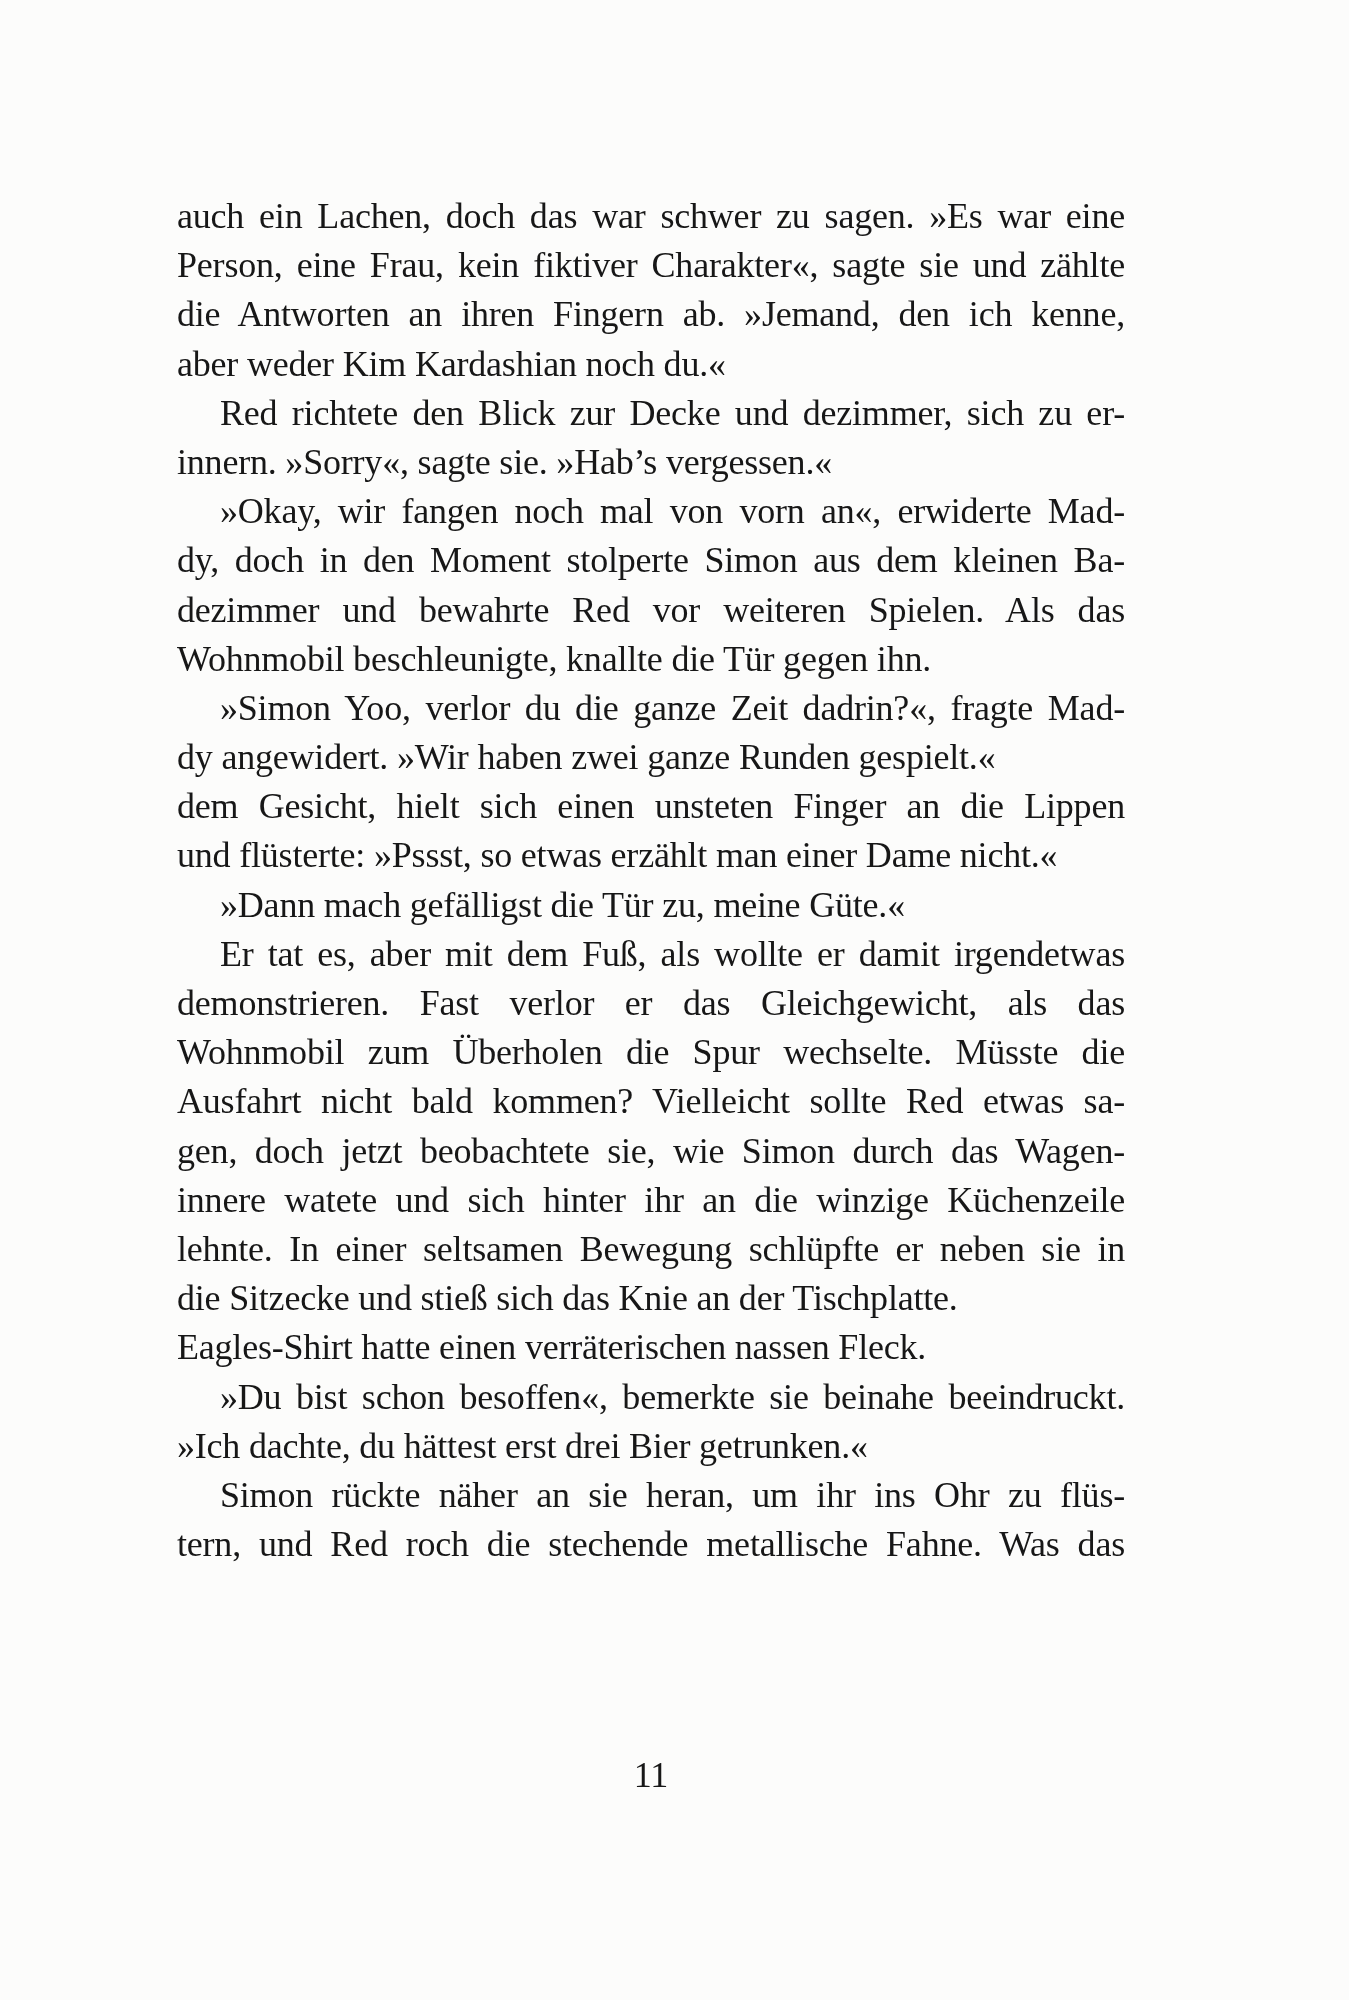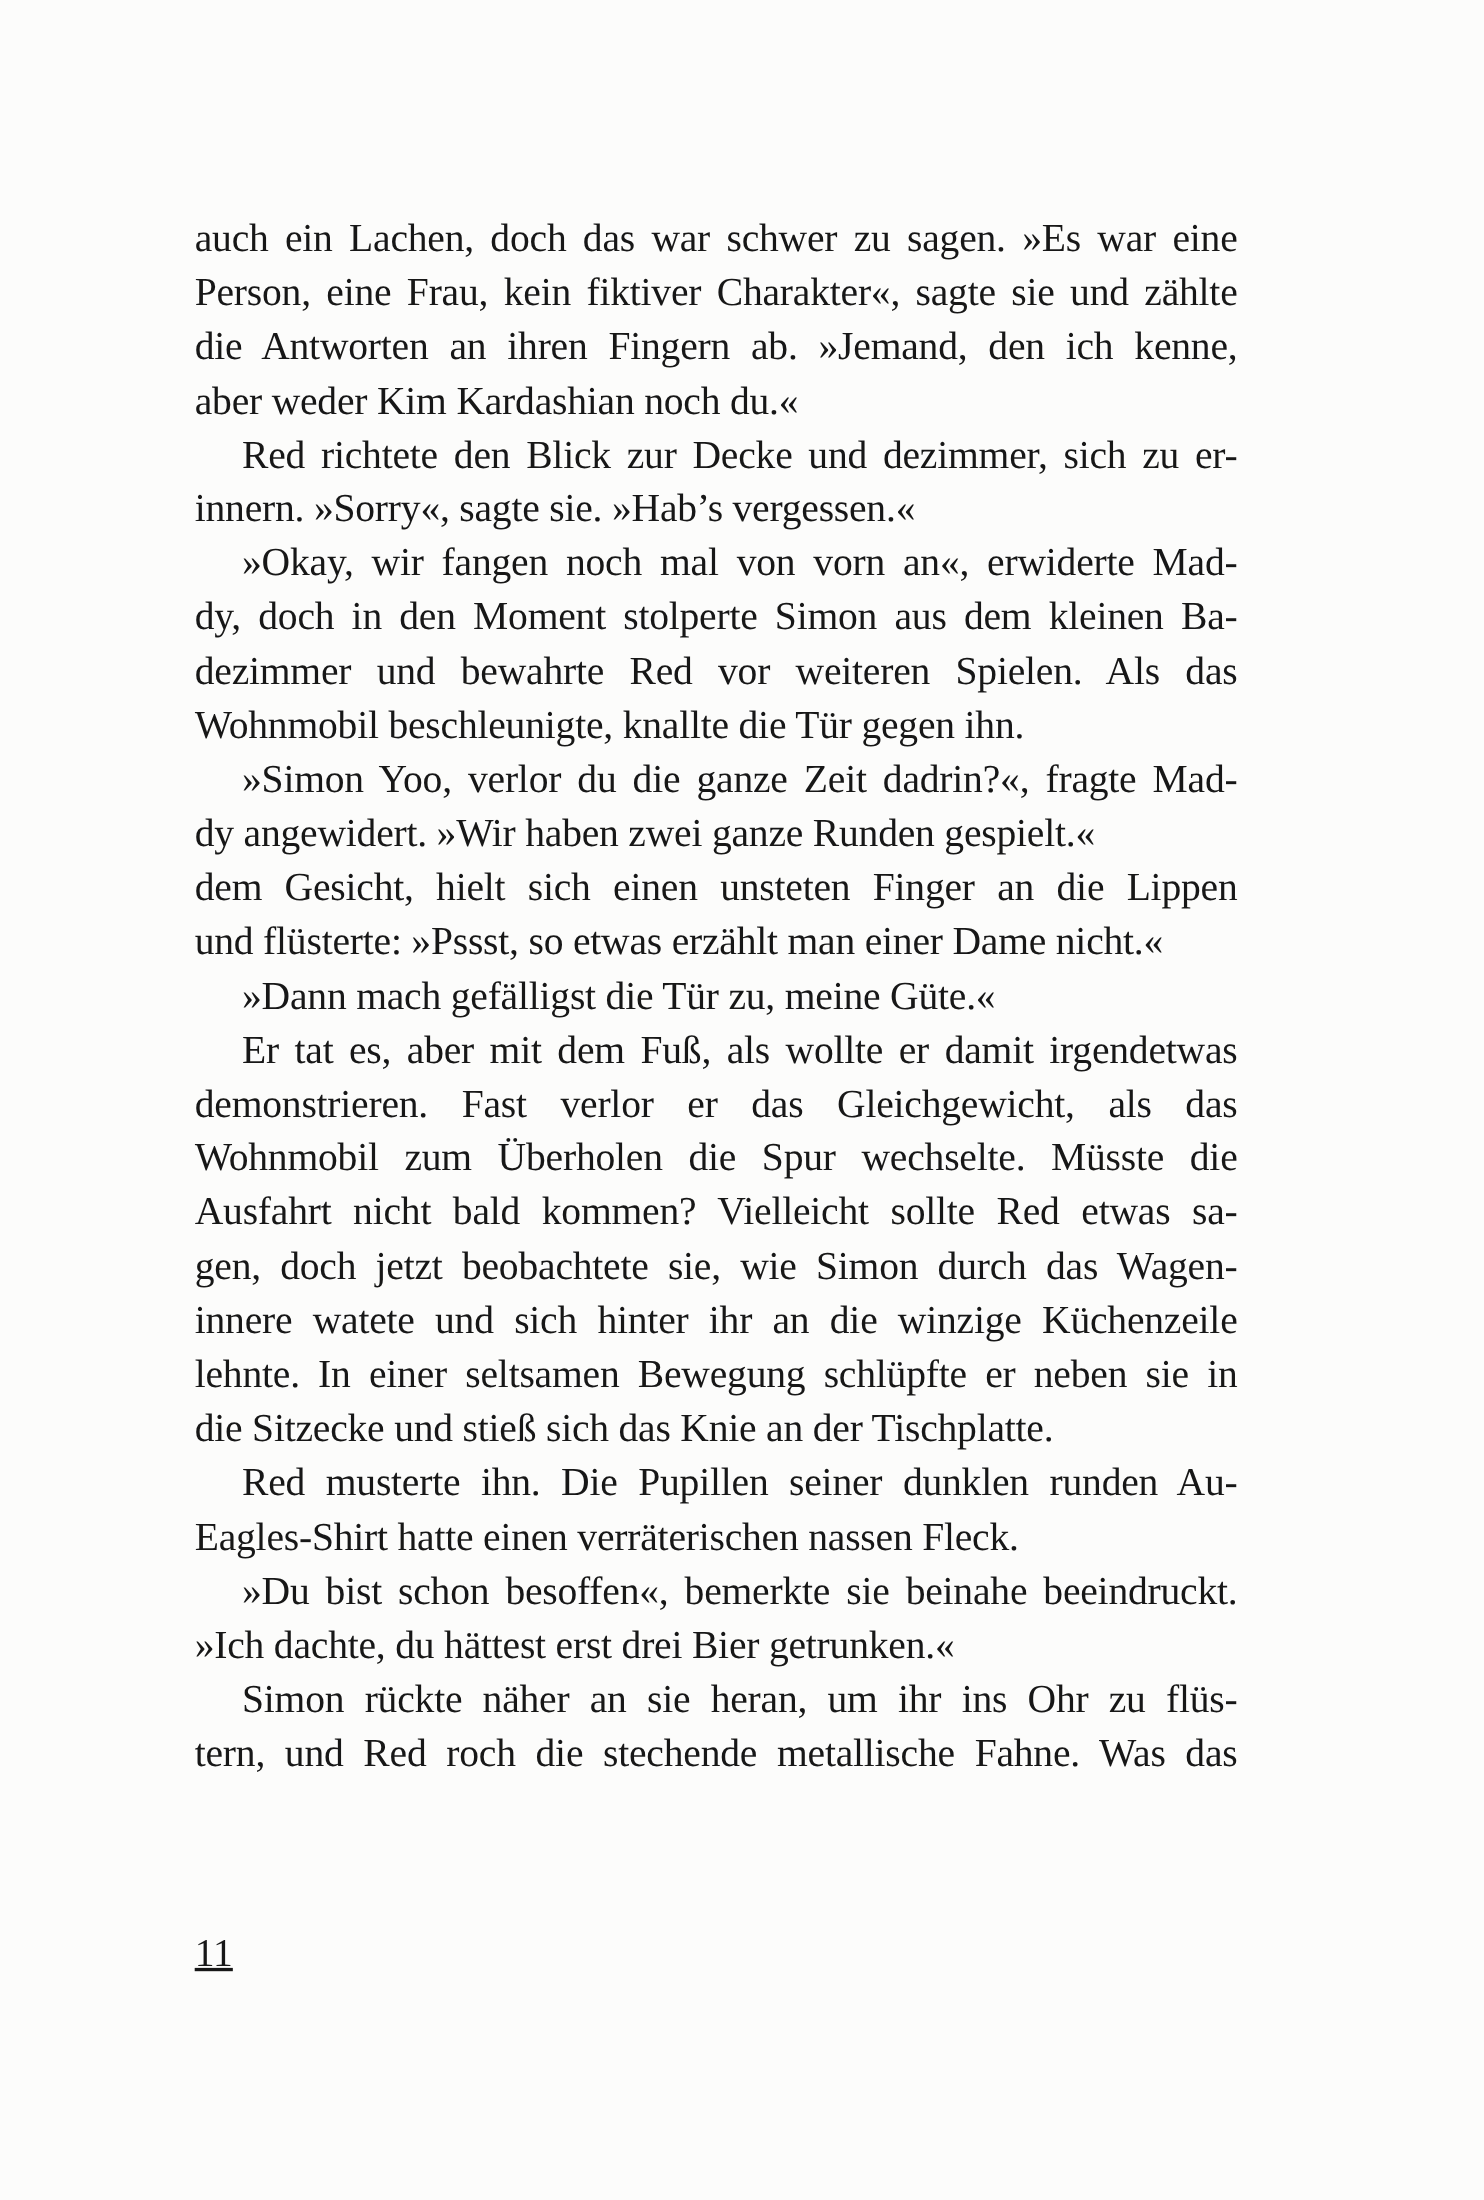--- a/index.html
+++ b/index.html
@@ -42,21 +42,21 @@
   }
   .line.indent{
     padding-left:43px;
   }
   .folio{
     position:absolute;
     left:177px; top:1751px;
     width:948px;
     font-size:36px;
     line-height:49.2px;
-    text-decoration:underline;
+    text-align:center;
   }
 </style>
 </head>
 <body>
 
 <div id="page">
   <div class="textblock">
       <div class="line">auch ein Lachen, doch das war schwer zu sagen. »Es war eine</div>
       <div class="line">Person, eine Frau, kein fiktiver Charakter«, sagte sie und zählte</div>
       <div class="line">die Antworten an ihren Fingern ab. »Jemand, den ich kenne,</div>
@@ -73,21 +73,20 @@
       <div class="line endline">und flüsterte: »Pssst, so etwas erzählt man einer Dame nicht.«</div>
       <div class="line indent endline">»Dann mach gefälligst die Tür zu, meine Güte.«</div>
       <div class="line indent">Er tat es, aber mit dem Fuß, als wollte er damit irgendetwas</div>
       <div class="line">demonstrieren. Fast verlor er das Gleichgewicht, als das</div>
       <div class="line">Wohnmobil zum Überholen die Spur wechselte. Müsste die</div>
       <div class="line">Ausfahrt nicht bald kommen? Vielleicht sollte Red etwas sa-</div>
       <div class="line">gen, doch jetzt beobachtete sie, wie Simon durch das Wagen-</div>
       <div class="line">innere watete und sich hinter ihr an die winzige Küchenzeile</div>
       <div class="line">lehnte. In einer seltsamen Bewegung schlüpfte er neben sie in</div>
       <div class="line endline">die Sitzecke und stieß sich das Knie an der Tischplatte.</div>
-      <div class="line indent">Red musterte ihn. Die Pupillen seiner dunklen runden Au-</div>
       <div class="line endline">Eagles-Shirt hatte einen verräterischen nassen Fleck.</div>
       <div class="line indent">»Du bist schon besoffen«, bemerkte sie beinahe beeindruckt.</div>
       <div class="line endline">»Ich dachte, du hättest erst drei Bier getrunken.«</div>
       <div class="line indent">Simon rückte näher an sie heran, um ihr ins Ohr zu flüs-</div>
       <div class="line">tern, und Red roch die stechende metallische Fahne. Was das</div>
     </div>
   <div class="folio">11</div>
 </div>
 
 </body></html>

